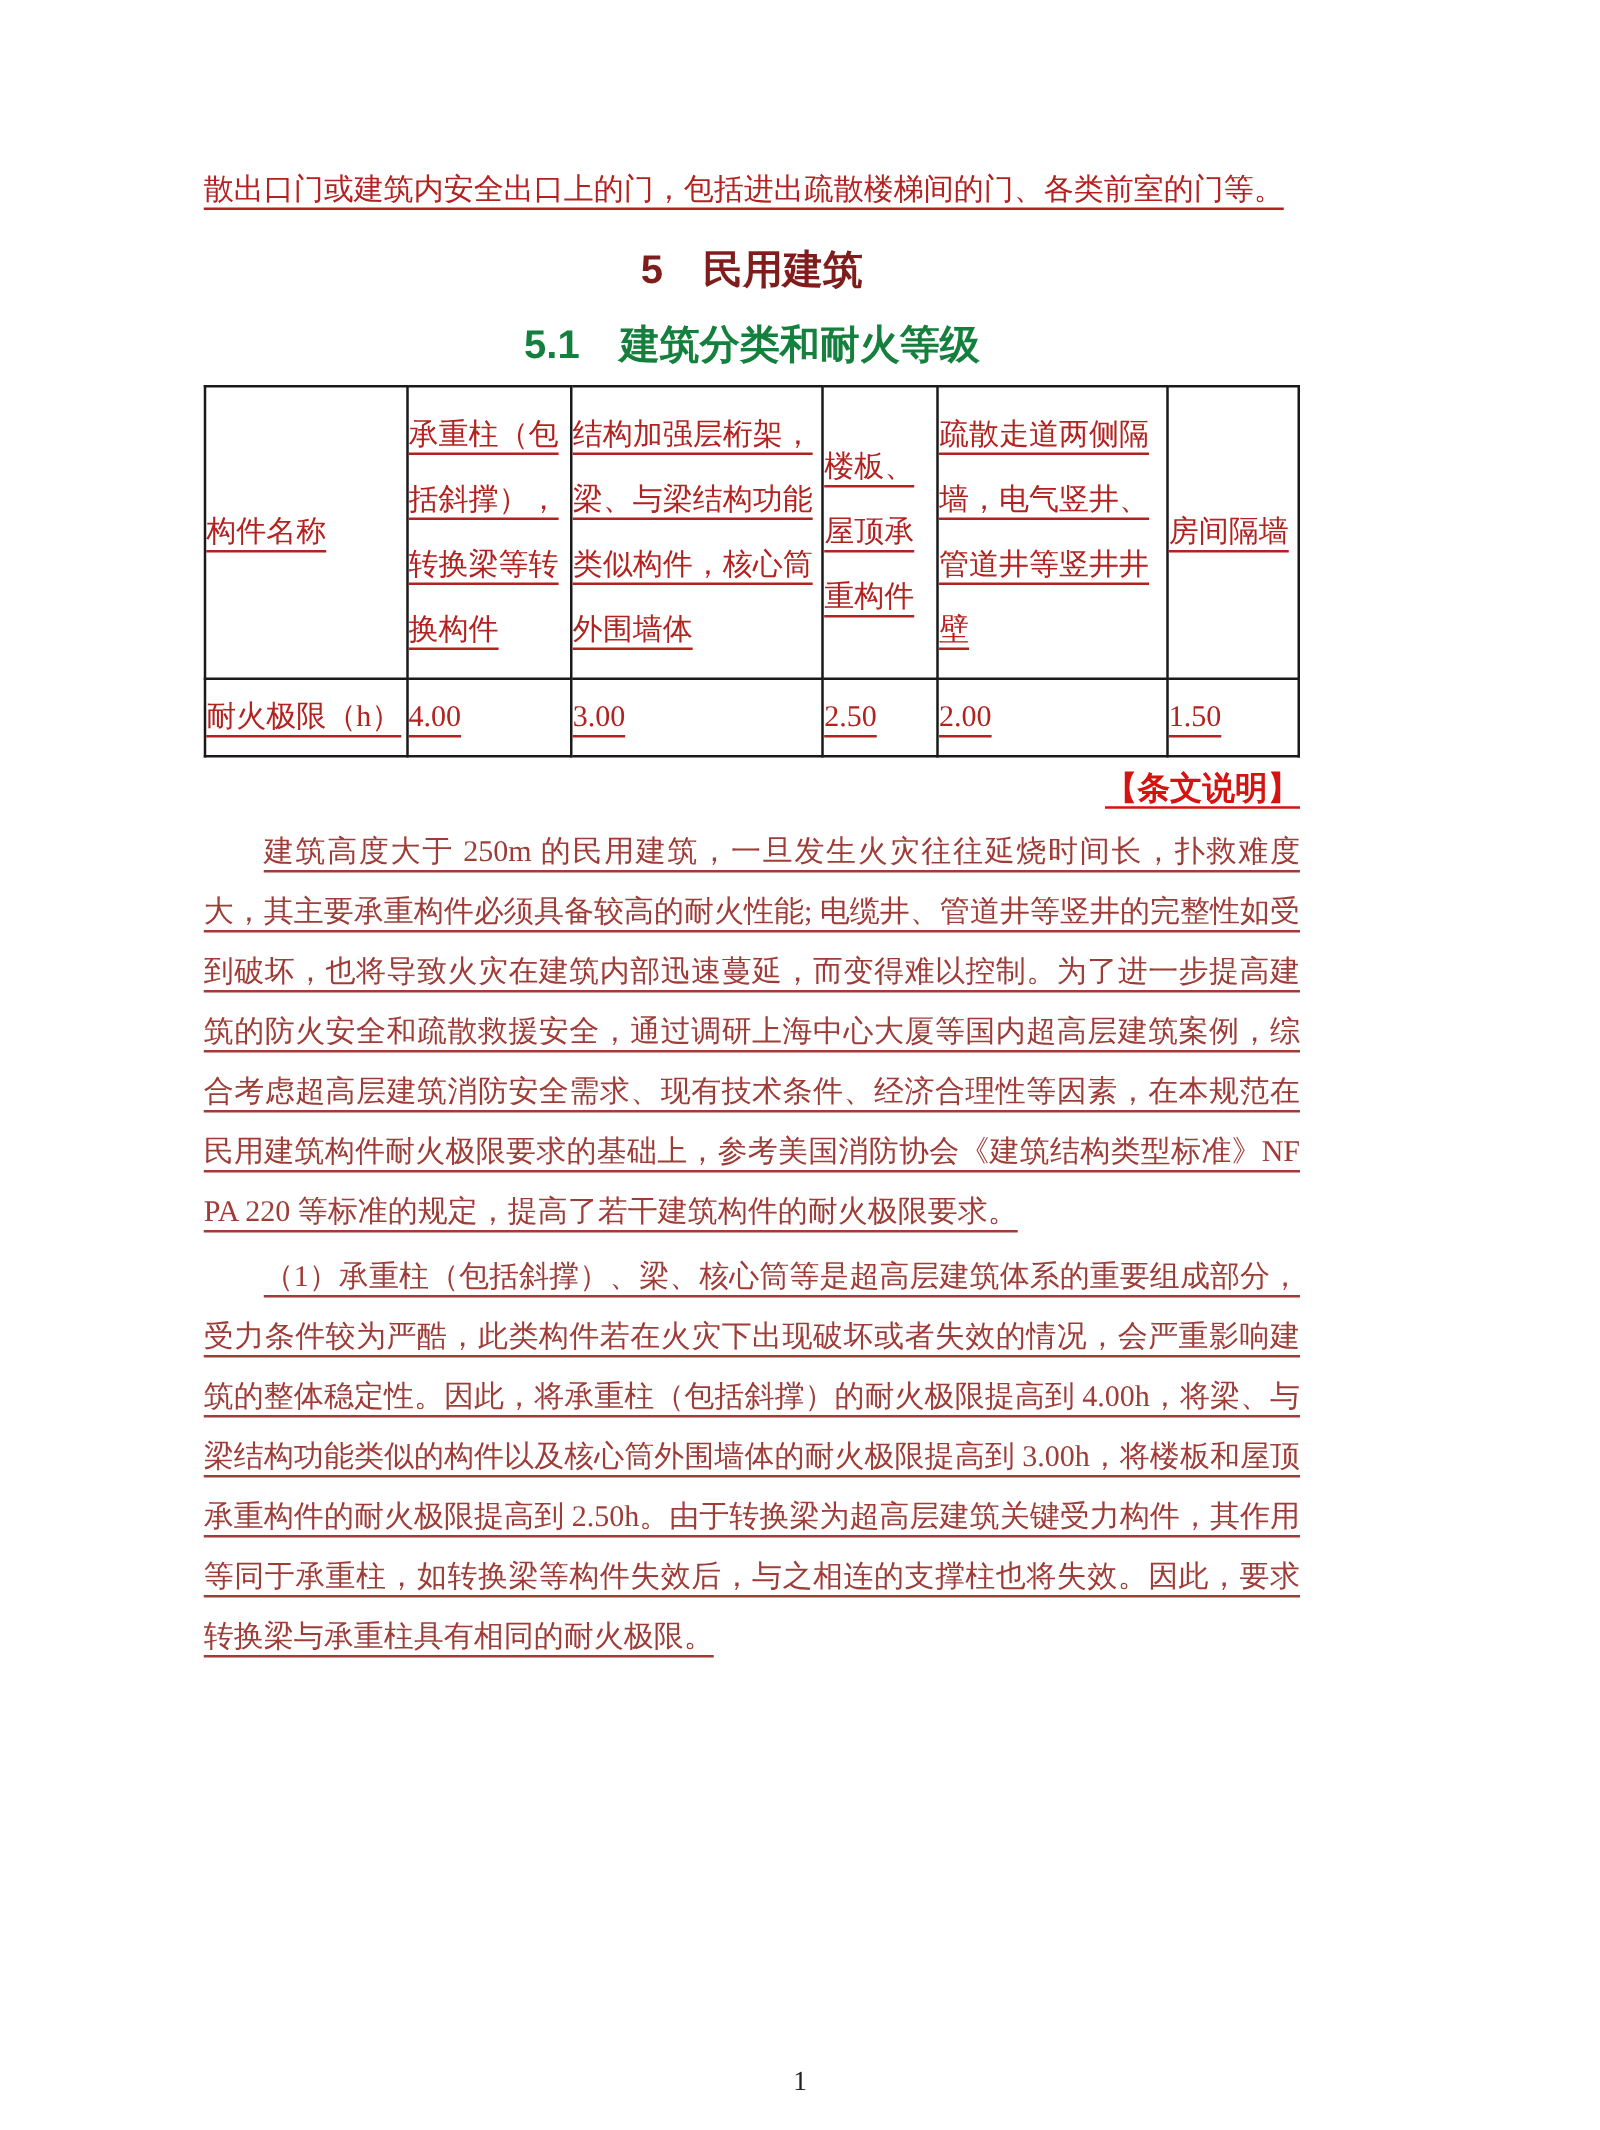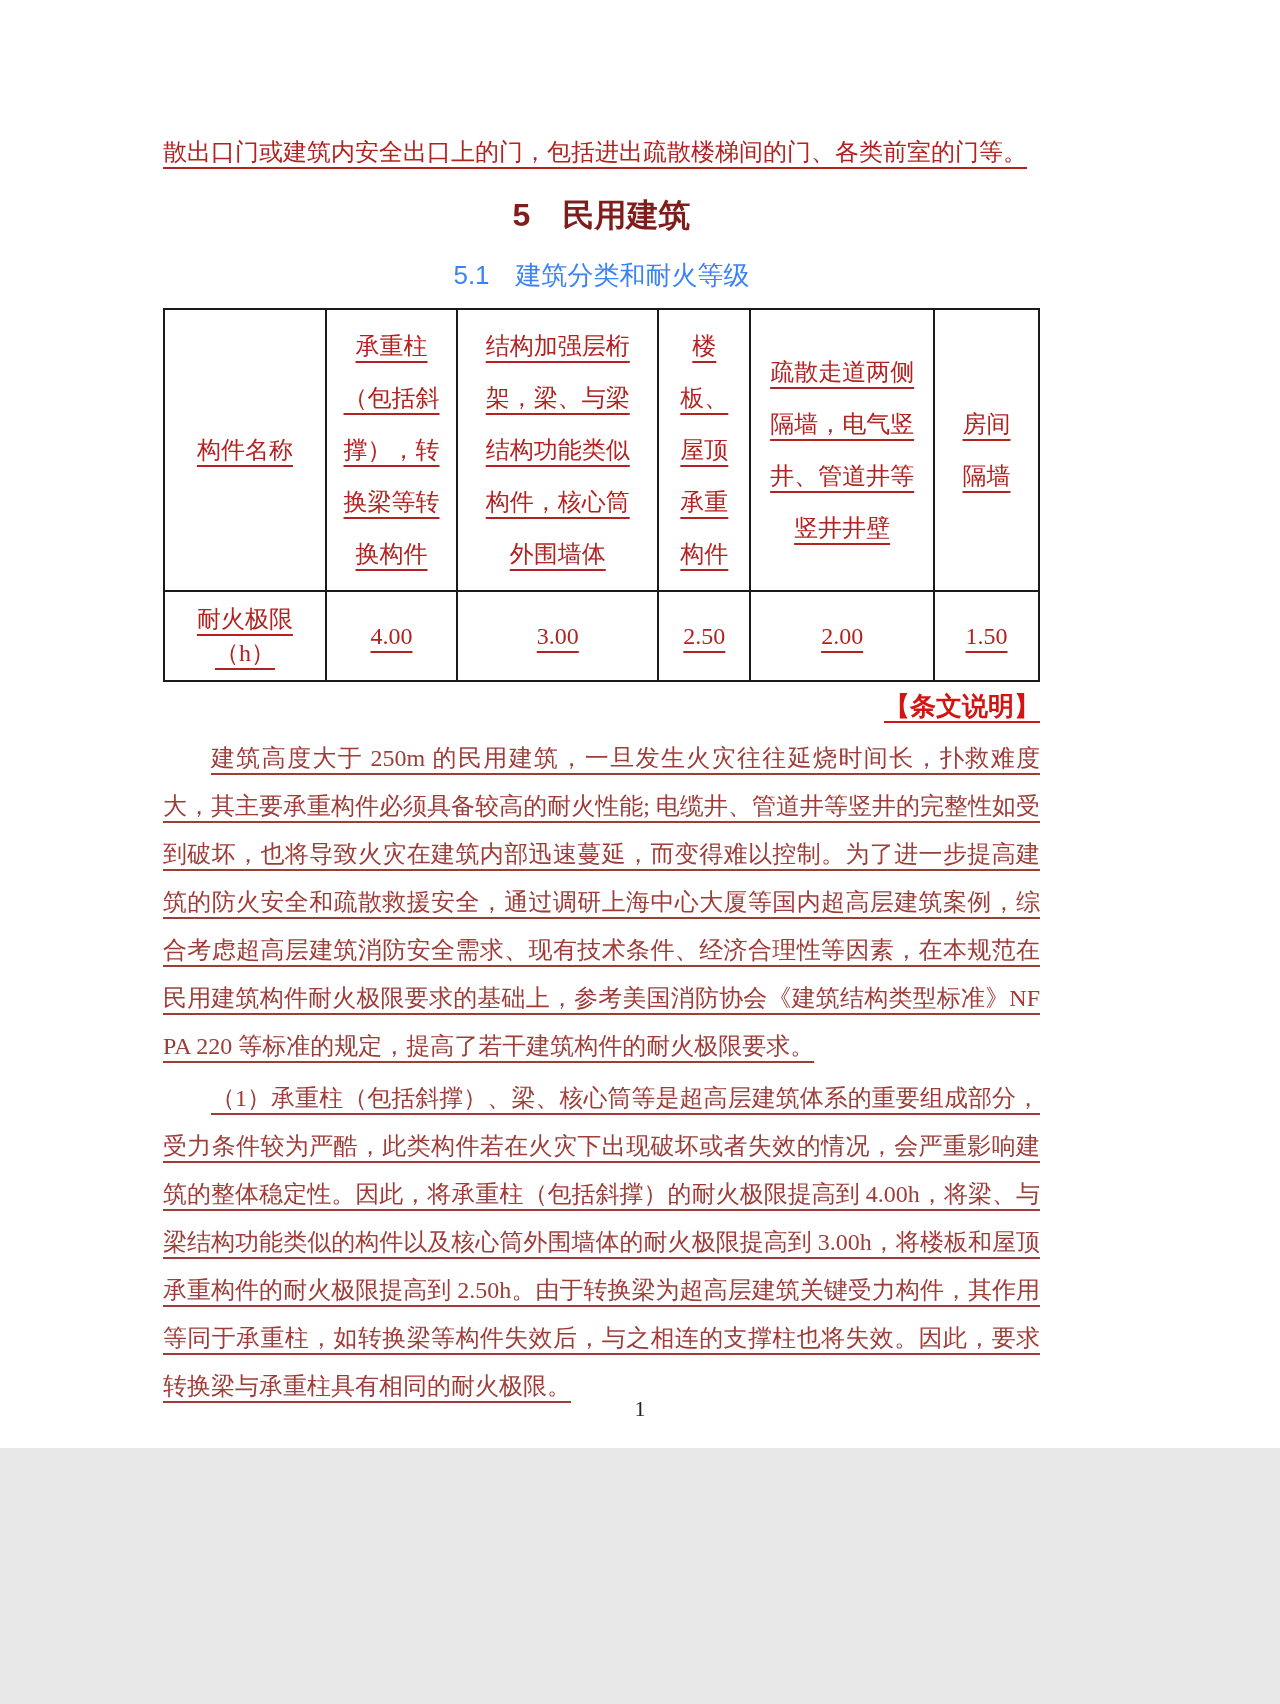--- a/index.html
+++ b/index.html
@@ -6,21 +6,21 @@
     --red-main:#b22220;
     --red-body:#9e3c38;
     --red-bright:#d41410;
     --red-title:#c00000;
     --text-black:#212121;
     --table-border:#1a1a1a;
     --page-bg:#ffffff;
   }
   html,body{margin:0;padding:0;background:#e8e8e8;}
   .page{
-    width:1280px;height:1448px;
+    width:1280px;height:1704px;
     background:var(--page-bg);
     margin:0 auto;
     position:relative;
     overflow:hidden;
     font-family:"Liberation Serif","DejaVu Serif",serif;
     color:var(--text-black);
   }
   .content{padding:128px 240px 0 163px;}
   .line,.para{font-size:24px;line-height:48px;margin:0;}
   .para{text-align:justify;word-break:break-all;}
@@ -29,41 +29,41 @@
   .red-main{color:var(--red-main);}
   .red-body{color:var(--red-body);}
   .black-para{color:var(--text-black);}
   .chapter{
     font-family:"Liberation Sans","DejaVu Sans",sans-serif;
     font-weight:bold;font-size:32px;line-height:54px;
     text-align:center;color:#7f1d1d;margin:12px 0 0 0;
   }
   .section{
     font-family:"Liberation Sans","DejaVu Sans",sans-serif;
-    font-weight:normal;font-size:26px;line-height:50px;
-    text-align:center;color:#3b82f6;margin:8px 0 0 0;
+    font-weight:bold;font-size:32px;line-height:50px;
+    text-align:center;color:#15803d;margin:8px 0 0 0;
   }
   .clause{margin-top:18px;}
   .table-title{
     font-family:"Liberation Sans","DejaVu Sans",sans-serif;
     font-weight:bold;font-size:25px;line-height:40px;
     color:var(--red-title);text-align:center;
     text-decoration:underline;text-decoration-thickness:2px;text-underline-offset:6px;
     margin:12px 0 0 0;
   }
   table.fire-table{
     width:100%;border-collapse:collapse;table-layout:fixed;
     margin-top:8px;
   }
   table.fire-table td{
     border:2px solid var(--table-border);
     color:var(--red-main);
     text-decoration:underline;text-decoration-thickness:1.5px;text-underline-offset:7px;
-    font-size:24px;text-align:center;vertical-align:middle;
-    padding:10px 16px;
+    font-size:24px;vertical-align:middle;
+    padding:10px 0;
   }
   table.fire-table tr.hdr td{line-height:52px;height:212px;}
   table.fire-table tr.dat td{line-height:34px;height:40px;}
   .commentary-label{
     font-family:Liberation Serif, serif;
     font-weight:bold;font-size:26px;line-height:46px;
     color:var(--red-bright);
     text-decoration:underline;text-decoration-thickness:2px;text-underline-offset:6px;
     margin:2px 0 0 0;
     text-align:right;

